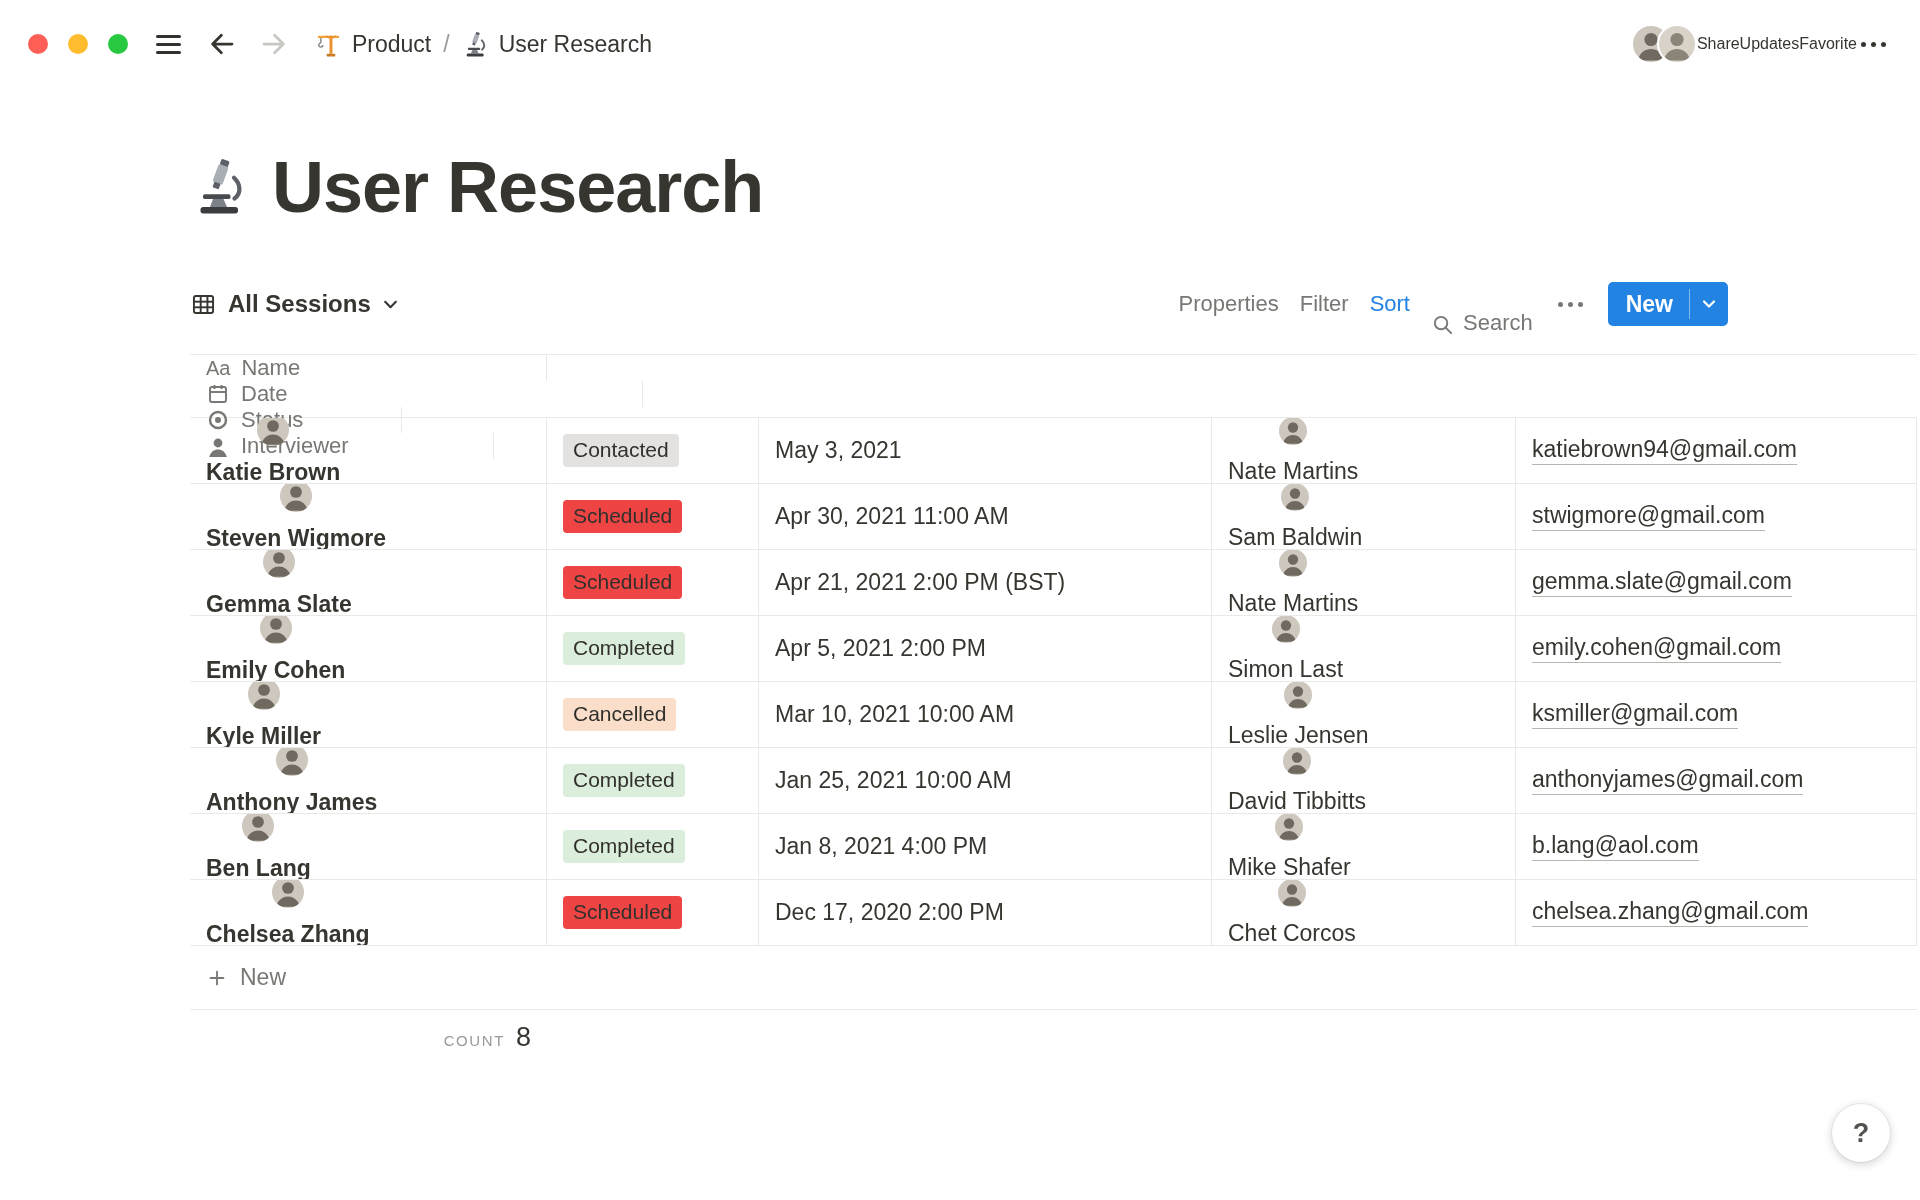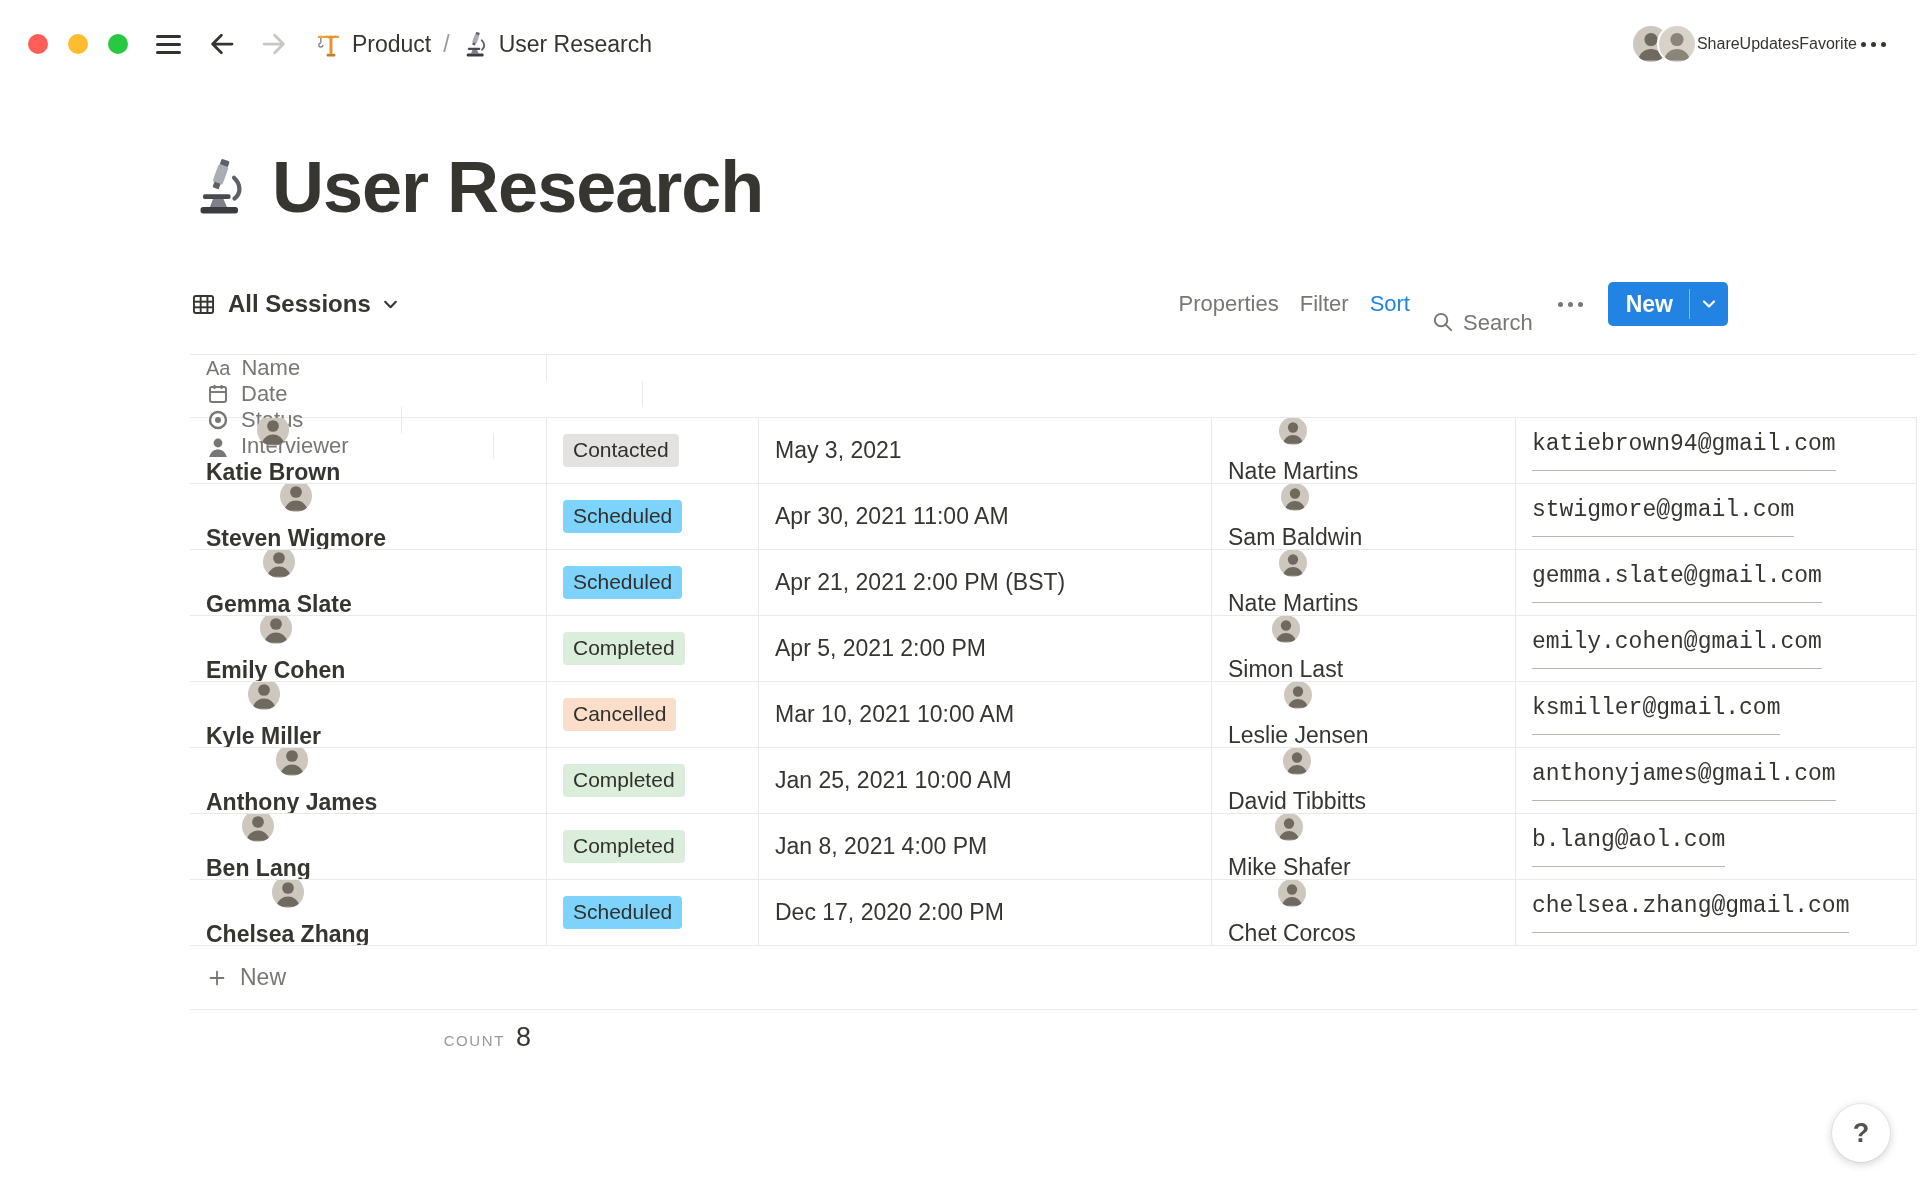--- a/index.html
+++ b/index.html
@@ -44,21 +44,21 @@
 
   
   .toolbar { margin:52px 192px 0 190px; display:flex; align-items:center; height:48px; }
   .view-switcher { display:flex; align-items:center; gap:11px; cursor:pointer; }
   .view-switcher .vs-icon { width:27px; height:27px; }
   .view-label { font-size:24px; font-weight:700; }
   .chev { width:17px; height:17px; color:#37352f; }
   .toolbar-right { margin-left:auto; display:flex; align-items:center; gap:21px; font-size:22px; color:#787774; }
   .tb-item { cursor:pointer; }
   .tb-sort { color:#2383e2; }
-  .tb-search { display:flex; align-items:flex-start; gap:9px; cursor:pointer;margin-top:38px; }
+  .tb-search { display:flex; align-items:flex-end; gap:9px; cursor:pointer;margin-top:38px; }
   .tb-search svg { width:23px; height:23px; }
   .new-btn { display:flex; align-items:stretch; height:44px; background:#2383e2; border-radius:5px; color:#fff; cursor:pointer; overflow:hidden; }
   .new-btn .nb-label { display:flex; align-items:center; padding:0 16px 0 18px; font-size:23px; font-weight:700; }
   .new-btn .nb-divider { width:1px; background:rgba(255,255,255,0.45); margin:7px 0; }
   .new-btn .nb-caret { display:flex; align-items:center; padding:0 11px; }
   .new-btn .nb-caret svg { width:16px; height:16px; color:#fff; }
 
   
   .table { margin:26px 3px 0 190px; }
   .trow { display:flex; }
@@ -70,24 +70,24 @@
   .col-email { flex:1; }
   .header-row { height:64px; border-top:1px solid #e9e9e7; border-bottom:1px solid #e9e9e7; color:#787774; font-size:22px; cursor:pointer;flex-direction:column; }
   .header-row .cell { gap:11px; }
   .h-icon { width:24px; height:24px; flex:none; }
   .h-icon-text { font-size:20px; color:#787774; }
   .data-row { height:66px; border-bottom:1px solid #e9e9e7; font-size:23px; cursor:pointer; }
   .name-wrap { display:flex; align-items:center; gap:13px; min-width:0;flex-direction:column; }
   .av-32 { width:32px; height:32px; }
   .av-28 { width:28px; height:28px; }
   .name-link { font-weight:700; border-bottom:1.5px solid #b9b6b0; padding-bottom:1px; }
-  .email-link { border-bottom:1.5px solid #b9b6b0; padding-bottom:13px;font-family:Liberation Mono, monospace; }
+  .email-link { border-bottom:1.5px solid #b9b6b0; padding-bottom:1px; }
   .badge { padding:3px 10px 4px; border-radius:4px; font-size:21px; color:#32302c; line-height:1.2; }
   .badge-gray { background:#e3e2e0; }
-  .badge-blue { background:#7dd3fc; }
+  .badge-blue { background:#ef4444; }
   .badge-green { background:#dbeddb; }
   .badge-orange { background:#fadec9; }
   .iv-wrap { display:flex; align-items:center; gap:13px;flex-direction:column; }
   .new-row { display:flex; align-items:center; gap:12px; height:64px; padding-left:16px; border-bottom:1px solid #e9e9e7; color:#787774; font-size:23px; cursor:pointer; }
   .new-row svg { width:22px; height:22px; }
   .calc-row { margin-top:12px; width:357px; display:flex; justify-content:flex-end; align-items:baseline; gap:11px; padding-right:16px; cursor:pointer; }
   .count-label { font-size:15px; letter-spacing:1.6px; color:#9b9a97; }
   .count-value { font-size:27px; color:#37352f; }
 
   

